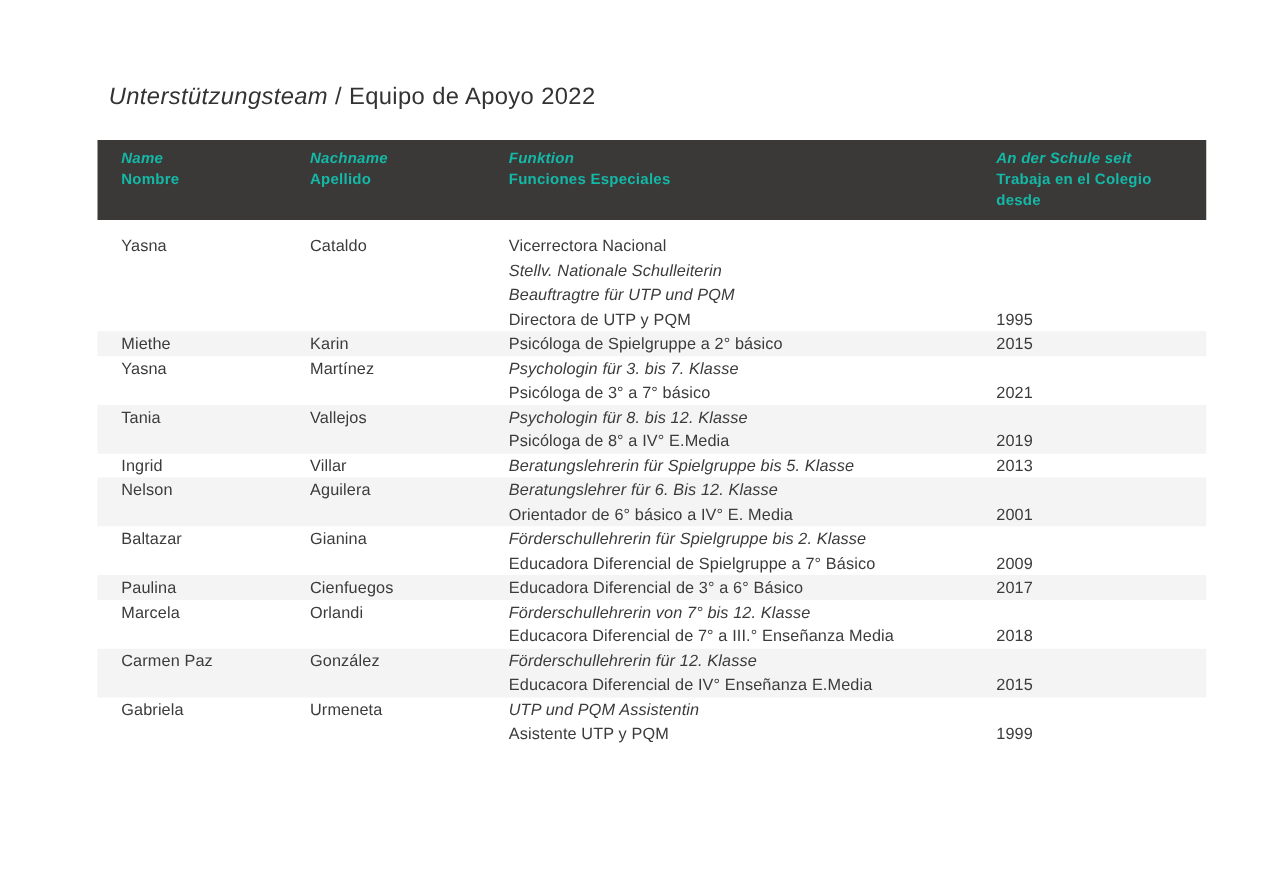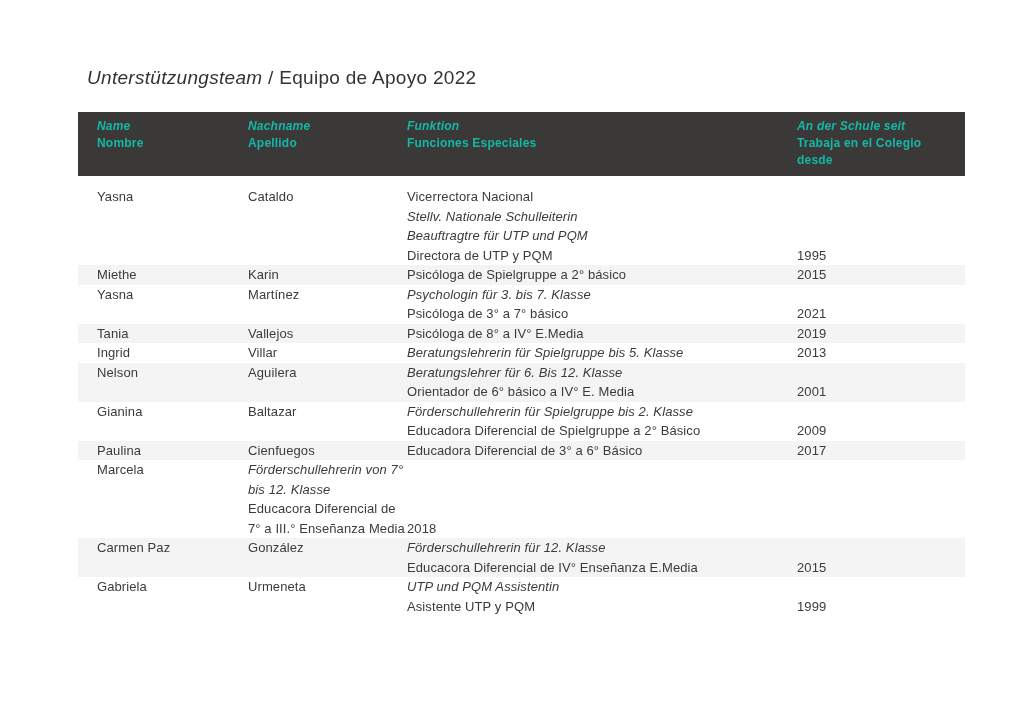--- a/index.html
+++ b/index.html
@@ -100,20 +100,21 @@
             <div class="fn-line it">Psychologin für 3. bis 7. Klasse</div>
             <div class="fn-line">Psicóloga de 3° a 7° básico</div>
           </div>
     <div class="cell c-since">2021</div>
   </div>
 
   <div class="row">
     <div class="cell c-name">Tania</div>
     <div class="cell c-surname">Vallejos</div>
     <div class="cell c-func">
+            <div class="fn-line it">Psychologin für 8. bis 12. Klasse</div>
             <div class="fn-line">Psicóloga de 8° a IV° E.Media</div>
           </div>
     <div class="cell c-since">2019</div>
   </div>
 
   <div class="row">
     <div class="cell c-name">Ingrid</div>
     <div class="cell c-surname">Villar</div>
     <div class="cell c-func">
             <div class="fn-line it">Beratungslehrerin für Spielgruppe bis 5. Klasse</div>
@@ -125,40 +126,41 @@
     <div class="cell c-name">Nelson</div>
     <div class="cell c-surname">Aguilera</div>
     <div class="cell c-func">
             <div class="fn-line it">Beratungslehrer für 6. Bis 12. Klasse</div>
             <div class="fn-line">Orientador de 6° básico a IV° E. Media</div>
           </div>
     <div class="cell c-since">2001</div>
   </div>
 
   <div class="row">
+    <div class="cell c-surname">Baltazar</div>
     <div class="cell c-name">Gianina</div>
-    <div class="cell c-surname">Baltazar</div>
     <div class="cell c-func">
             <div class="fn-line it">Förderschullehrerin für Spielgruppe bis 2. Klasse</div>
-            <div class="fn-line">Educadora Diferencial de Spielgruppe a 2° Básico</div>
+            <div class="fn-line">Educadora Diferencial de Spielgruppe a 7° Básico</div>
           </div>
     <div class="cell c-since">2009</div>
   </div>
 
   <div class="row">
     <div class="cell c-name">Paulina</div>
     <div class="cell c-surname">Cienfuegos</div>
     <div class="cell c-func">
             <div class="fn-line">Educadora Diferencial de 3° a 6° Básico</div>
           </div>
     <div class="cell c-since">2017</div>
   </div>
 
   <div class="row">
     <div class="cell c-name">Marcela</div>
+    <div class="cell c-surname">Orlandi</div>
     <div class="cell c-func">
             <div class="fn-line it">Förderschullehrerin von 7° bis 12. Klasse</div>
             <div class="fn-line">Educacora Diferencial de 7° a III.° Enseñanza Media</div>
           </div>
     <div class="cell c-since">2018</div>
   </div>
 
   <div class="row">
     <div class="cell c-name">Carmen Paz</div>
     <div class="cell c-surname">González</div>

